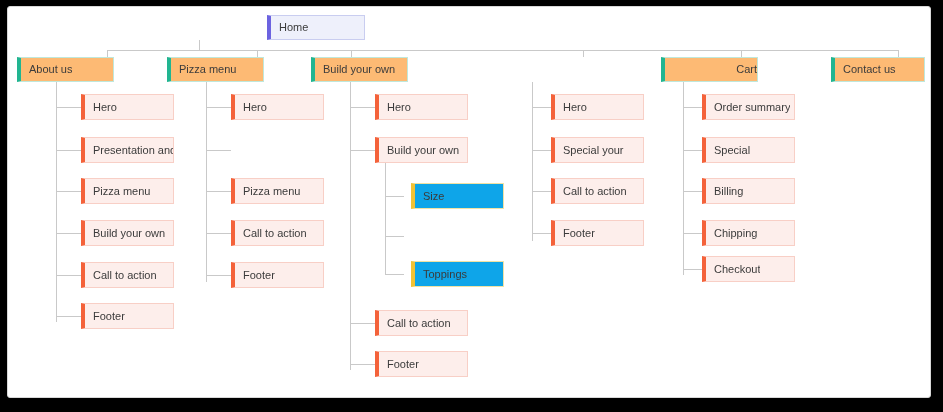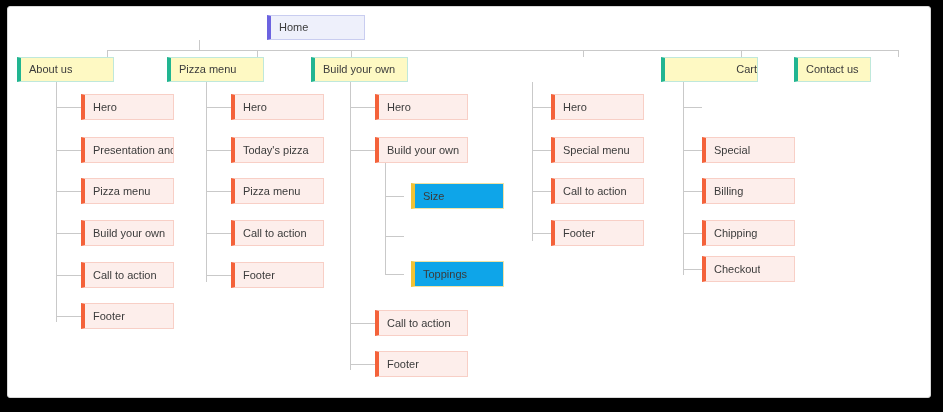--- a/index.html
+++ b/index.html
@@ -66,21 +66,21 @@
 
   
   .node.lvl1 {
     background: #eef0fb;
     border: 1px solid #c9cdf0;
     border-left: 4px solid #6c63e0;
     height: 25px;
   }
   
   .node.lvl2 {
-    background: #fef9c3;
+    background: #fdba74;
     border: 1px solid #bfe8db;
     border-left: 4px solid #21b591;
     height: 25px;
   }
   
   .node.lvl3 {
     background: #fdeeeb;
     border: 1px solid #f8cfc6;
     border-left: 4px solid #f4623a;
   }
@@ -149,23 +149,20 @@
     <div class="ln v" style="left:198px; top:75px; height:200px;"></div>
     <div class="ln h" style="left:198px; top:100px; width:25px;"></div>
     <div class="ln h" style="left:198px; top:143px; width:25px;"></div>
     <div class="ln h" style="left:198px; top:184px; width:25px;"></div>
     <div class="ln h" style="left:198px; top:226px; width:25px;"></div>
     <div class="ln h" style="left:198px; top:268px; width:25px;"></div>
 
     <div class="node lvl3" style="left:223px; top:87px; width:93px;">
       <span class="lbl">Hero</span>
     </div>
-    <div class="node lvl3" style="left:223px; top:130px; width:93px;">
-      <span class="lbl">Today's pizza</span>
-    </div>
     <div class="node lvl3" style="left:223px; top:171px; width:93px;">
       <span class="lbl">Pizza menu</span>
     </div>
     <div class="node lvl3" style="left:223px; top:213px; width:93px;">
       <span class="lbl">Call to action</span>
     </div>
     <div class="node lvl3" style="left:223px; top:255px; width:93px;">
       <span class="lbl">Footer</span>
     </div>
 
@@ -207,50 +204,53 @@
     <div class="ln v" style="left:524px; top:75px; height:159px;"></div>
     <div class="ln h" style="left:524px; top:100px; width:19px;"></div>
     <div class="ln h" style="left:524px; top:143px; width:19px;"></div>
     <div class="ln h" style="left:524px; top:184px; width:19px;"></div>
     <div class="ln h" style="left:524px; top:226px; width:19px;"></div>
 
     <div class="node lvl3" style="left:543px; top:87px; width:93px;">
       <span class="lbl">Hero</span>
     </div>
     <div class="node lvl3" style="left:543px; top:130px; width:93px;">
-      <span class="lbl">Special menu</span>
+      <span class="lbl">Special your</span>
     </div>
     <div class="node lvl3" style="left:543px; top:171px; width:93px;">
       <span class="lbl">Call to action</span>
     </div>
     <div class="node lvl3" style="left:543px; top:213px; width:93px;">
       <span class="lbl">Footer</span>
     </div>
 
     <div class="node lvl2" style="left:653px; top:50px; width:97px;justify-content:flex-end;">
       <span class="lbl">Cart</span>
     </div>
     <div class="ln v" style="left:675px; top:75px; height:193px;"></div>
     <div class="ln h" style="left:675px; top:100px; width:19px;"></div>
     <div class="ln h" style="left:675px; top:143px; width:19px;"></div>
     <div class="ln h" style="left:675px; top:184px; width:19px;"></div>
     <div class="ln h" style="left:675px; top:226px; width:19px;"></div>
     <div class="ln h" style="left:675px; top:262px; width:19px;"></div>
 
+    <div class="node lvl3" style="left:694px; top:87px; width:93px;">
+      <span class="lbl">Order summary</span>
+    </div>
     <div class="node lvl3" style="left:694px; top:130px; width:93px;">
       <span class="lbl">Special</span>
     </div>
     <div class="node lvl3" style="left:694px; top:171px; width:93px;">
       <span class="lbl">Billing</span>
     </div>
     <div class="node lvl3" style="left:694px; top:213px; width:93px;">
       <span class="lbl">Chipping</span>
     </div>
     <div class="node lvl3" style="left:694px; top:249px; width:93px;">
       <span class="lbl">Checkout</span>
     </div>
 
-    <div class="node lvl2" style="left:786px; top:50px; width:77px;">
+    <div class="node lvl2" style="left:823px; top:50px; width:94px;">
       <span class="lbl">Contact us</span>
     </div>
 
   </div>
 </div>
 
 </body></html>

